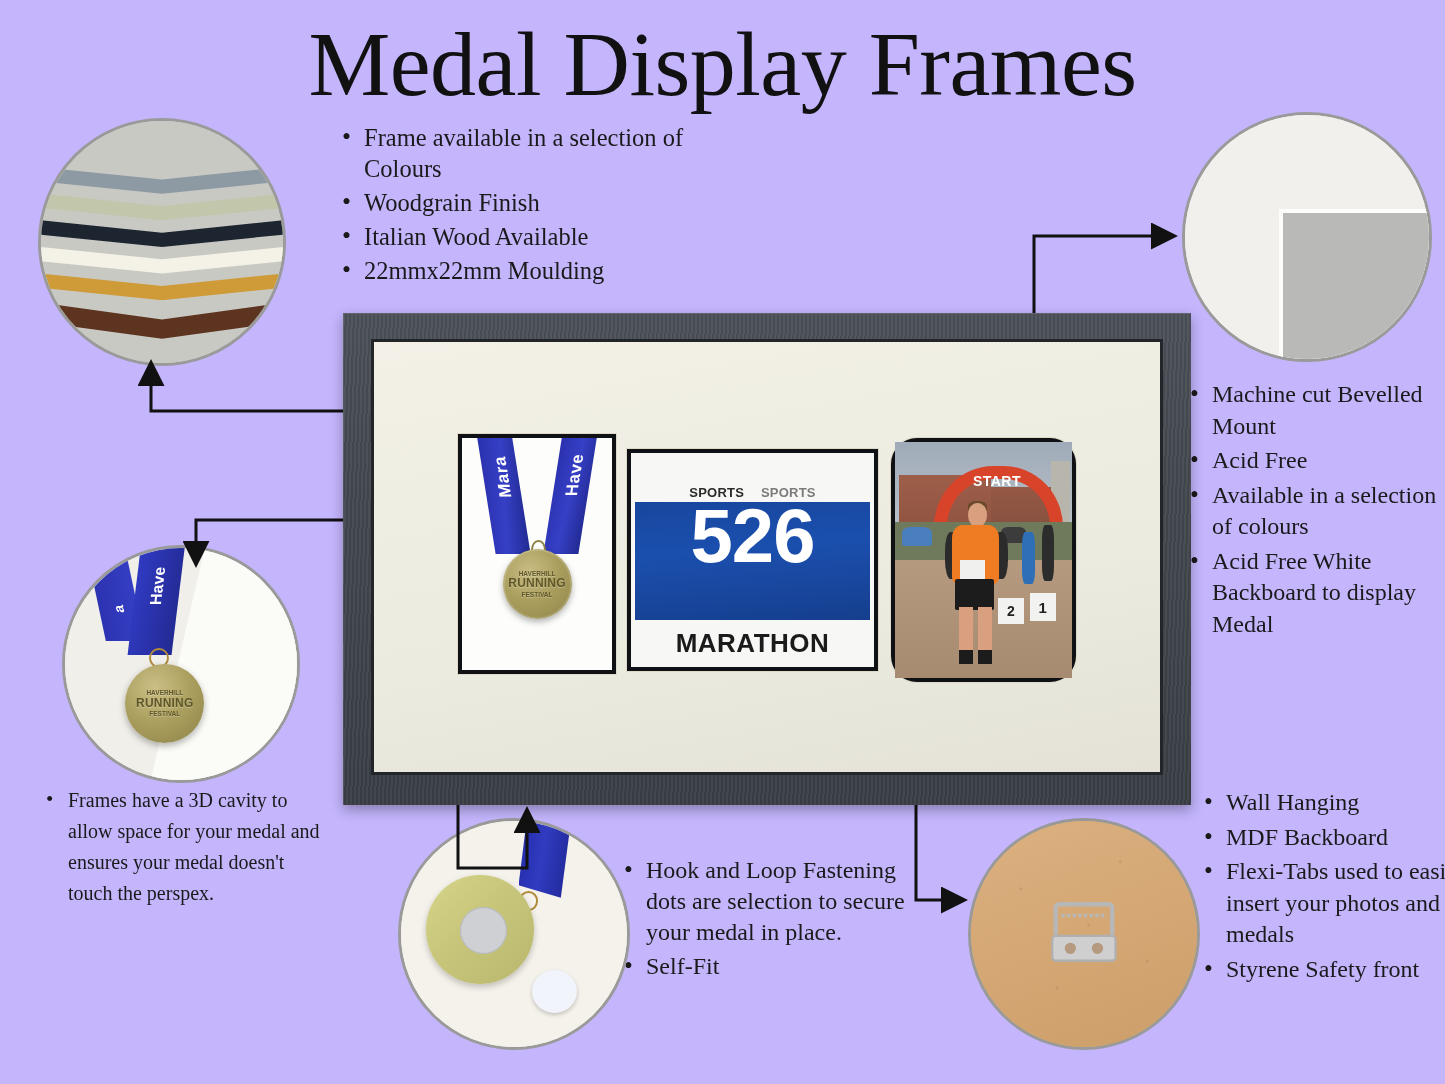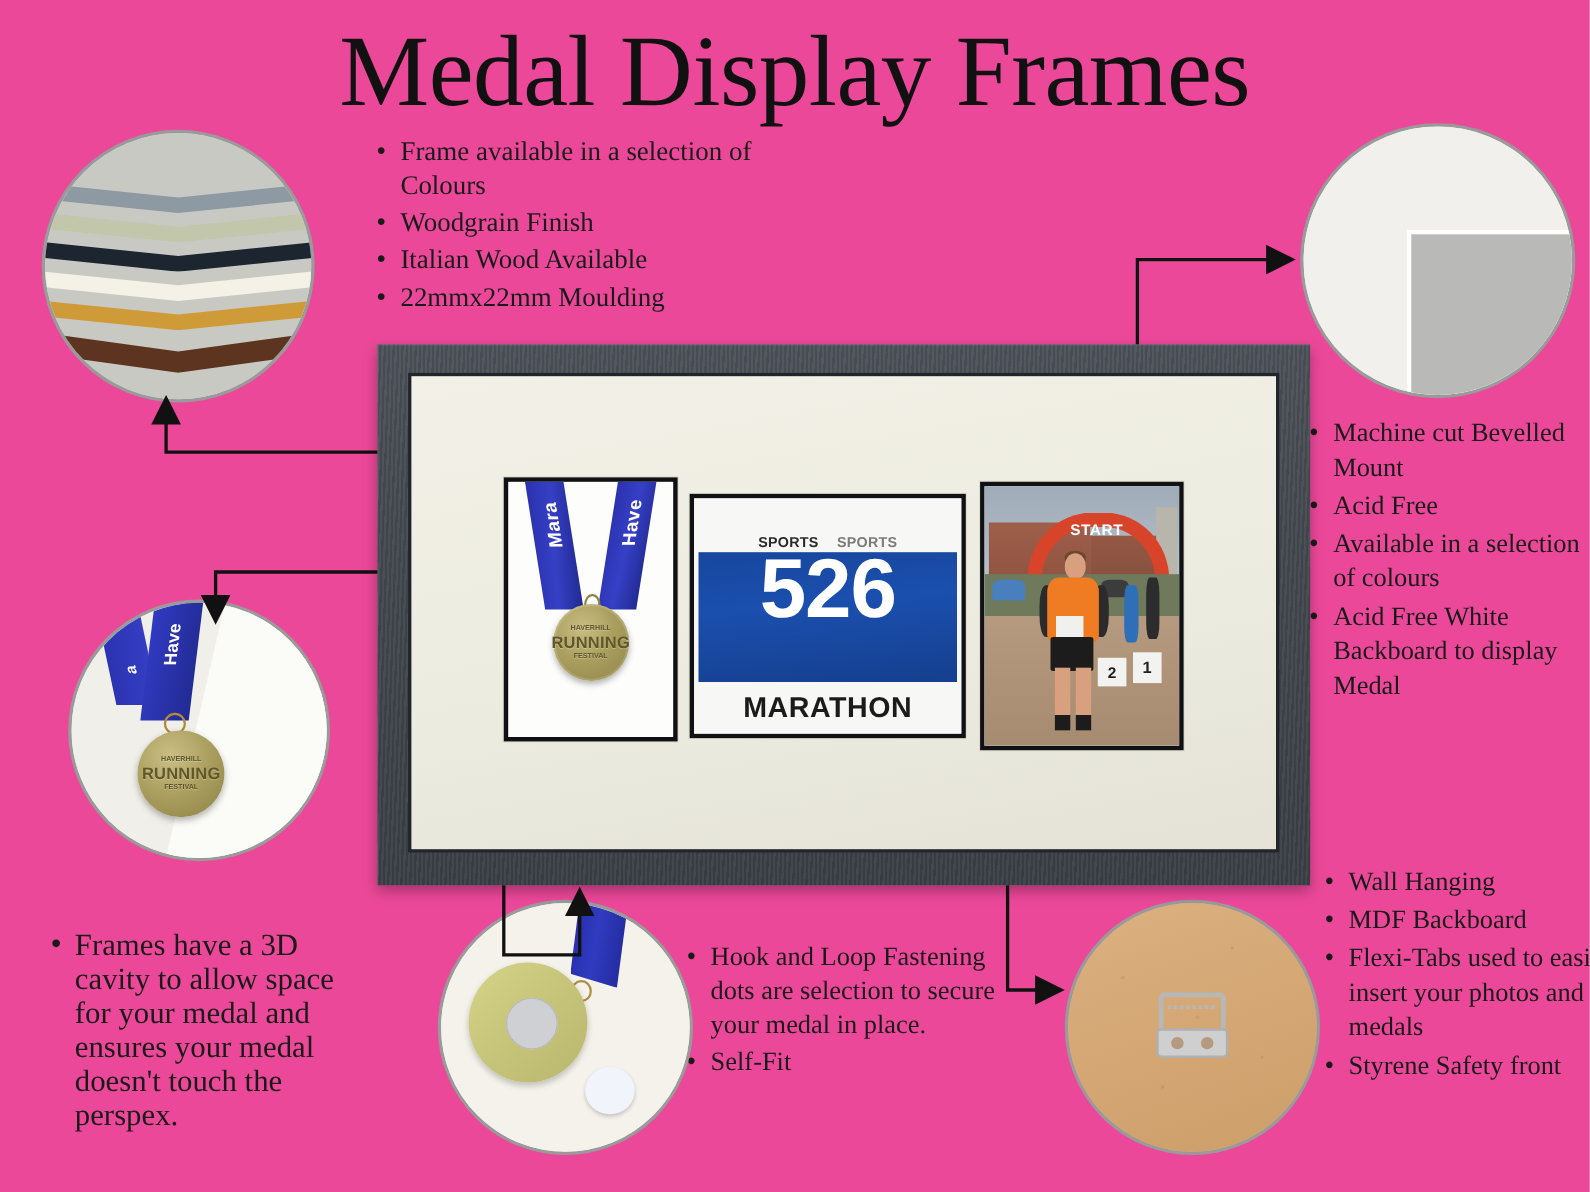--- a/index.html
+++ b/index.html
@@ -2,21 +2,21 @@
 <html><head>
 <meta charset="utf-8">
 <style>
   html,body{margin:0;padding:0;}
   body{
     width:1445px;height:1084px;
     background:#dcdcdc;
     font-family:"Liberation Serif", serif;
     overflow:hidden;
   }
-  #stage{position:relative;width:1445px;height:1084px;background:#ec4899;}
+  #stage{position:relative;width:1445px;height:1084px;background:#c4b5fd;}
 
   
   .title{
     position:absolute;left:0;top:16px;width:1445px;
     text-align:center;
     font-family:"Liberation Serif", serif;
     font-size:92px;line-height:1.05;
     color:#111;
     letter-spacing:-0.5px;
     font-weight:400;
@@ -34,21 +34,21 @@
     margin:0 0 3px 0;
   }
   ul.bl > li::before{
     content:"\2022";
     position:absolute;left:-22px;top:-1px;
     font-size:1.05em;line-height:inherit;
   }
 
   #list-top{left:338px;top:122px;width:330px;font-size:24.5px;line-height:31px;}
   #list-right{left:1186px;top:379px;width:250px;font-size:24px;line-height:31.5px;}
-  #list-bottom-left{left:42px;top:844px;width:260px;font-size:28px;line-height:31px;}
+  #list-bottom-left{left:42px;top:785px;width:260px;font-size:20px;line-height:31px;}
   #list-bottom-mid{left:620px;top:855px;width:260px;font-size:24px;line-height:31px;}
   #list-bottom-right{left:1200px;top:787px;width:240px;font-size:24px;line-height:31.5px;}
 
   
   .inset{
     position:absolute;border-radius:50%;
     border:3px solid #9a9a9a;
     overflow:hidden;
     background:#cfcfcf;
   }
@@ -191,21 +191,21 @@
     border-radius:50%;
     background:radial-gradient(circle at 38% 32%,#c9bd84 0%,#ab9f5f 45%,#8d8348 100%);
     box-shadow:0 3px 6px rgba(0,0,0,.3), inset 0 0 0 2px rgba(255,255,255,.15);
     display:flex;align-items:center;justify-content:center;
   }
   .medal-text{
     font-family:"Liberation Sans",sans-serif;
     font-size:6.5px;font-weight:700;color:#5f5729;
     text-align:center;line-height:1.15;text-shadow:0 1px 0 rgba(255,255,255,.28);
   }
-  .medal-text .big{font-size:15px;letter-spacing:.2px;}
+  .medal-text .big{font-size:12px;letter-spacing:.2px;}
   .medal-clasp{
     position:absolute;left:46%;top:44%;width:7%;height:7%;
     border:2px solid #8d8348;border-radius:50%;
   }
 
   
   #ap-bib{left:253px;top:107px;width:243px;height:214px;}
   .bib{position:absolute;inset:0;background:#f7f7f5;display:flex;flex-direction:column;}
   .bib .logo{
     height:22%;display:flex;align-items:flex-end;justify-content:center;padding-bottom:2px;
@@ -224,21 +224,21 @@
     font-family:"Liberation Sans",sans-serif;font-weight:700;
     font-size:76px;color:#fff;letter-spacing:-1px;line-height:.9;
   }
   .bib .word{
     height:22%;display:flex;align-items:center;justify-content:center;
     font-family:"Liberation Sans",sans-serif;font-weight:700;font-size:26px;
     color:#1b1b1b;letter-spacing:.5px;
   }
 
   
-  #ap-photo{left:517px;top:96px;width:177px;height:236px;}
+  #ap-photo{left:517px;top:96px;width:177px;height:236px;border-radius:26px;}
   .photo{position:absolute;inset:0;overflow:hidden;background:#9aa7b5;}
   .sky{position:absolute;left:0;top:0;width:100%;height:34%;
        background:linear-gradient(180deg,#9fabb8 0%,#b6bfc8 100%);}
   .building{position:absolute;left:2%;top:14%;width:52%;height:26%;
        background:linear-gradient(180deg,#9e5f4a 0%,#8d5240 100%);}
   .building2{position:absolute;left:54%;top:19%;width:44%;height:21%;
        background:linear-gradient(180deg,#955845 0%,#84503e 100%);}
   .arch{position:absolute;left:22%;top:10%;width:58%;height:27%;
        border:13px solid #d8442a;border-bottom:none;
        border-radius:46% 46% 0 0 / 80% 80% 0 0;background:transparent;}

